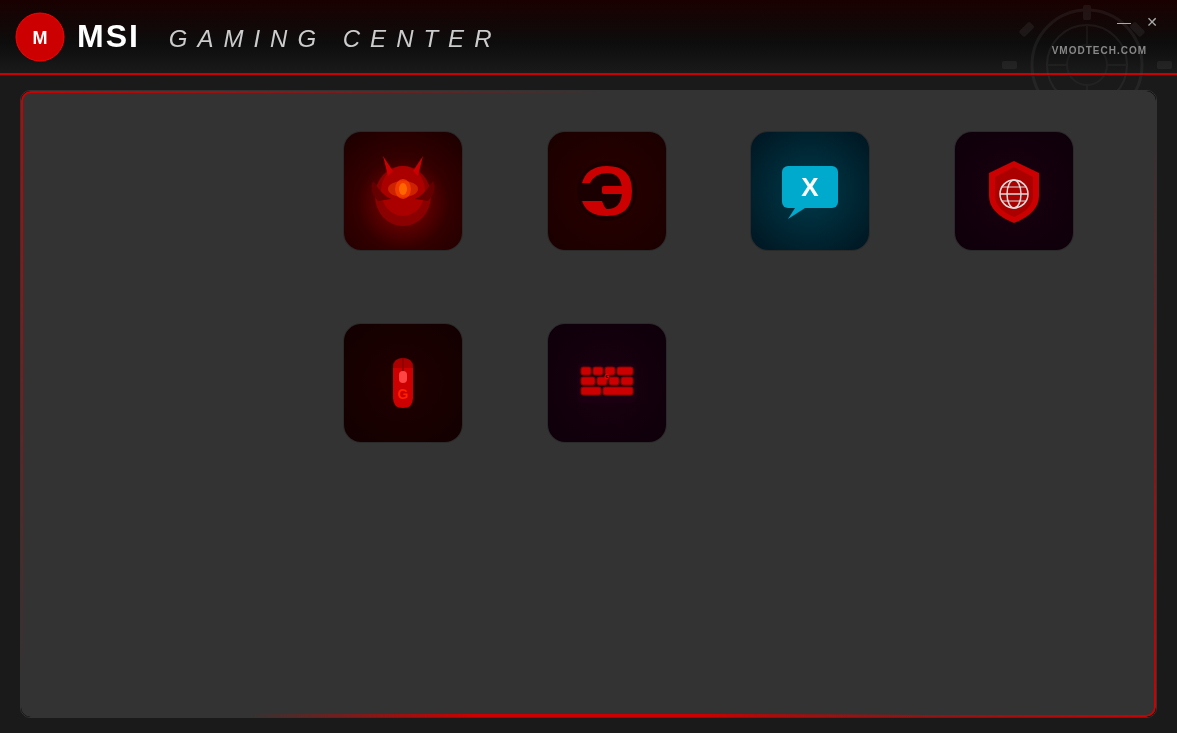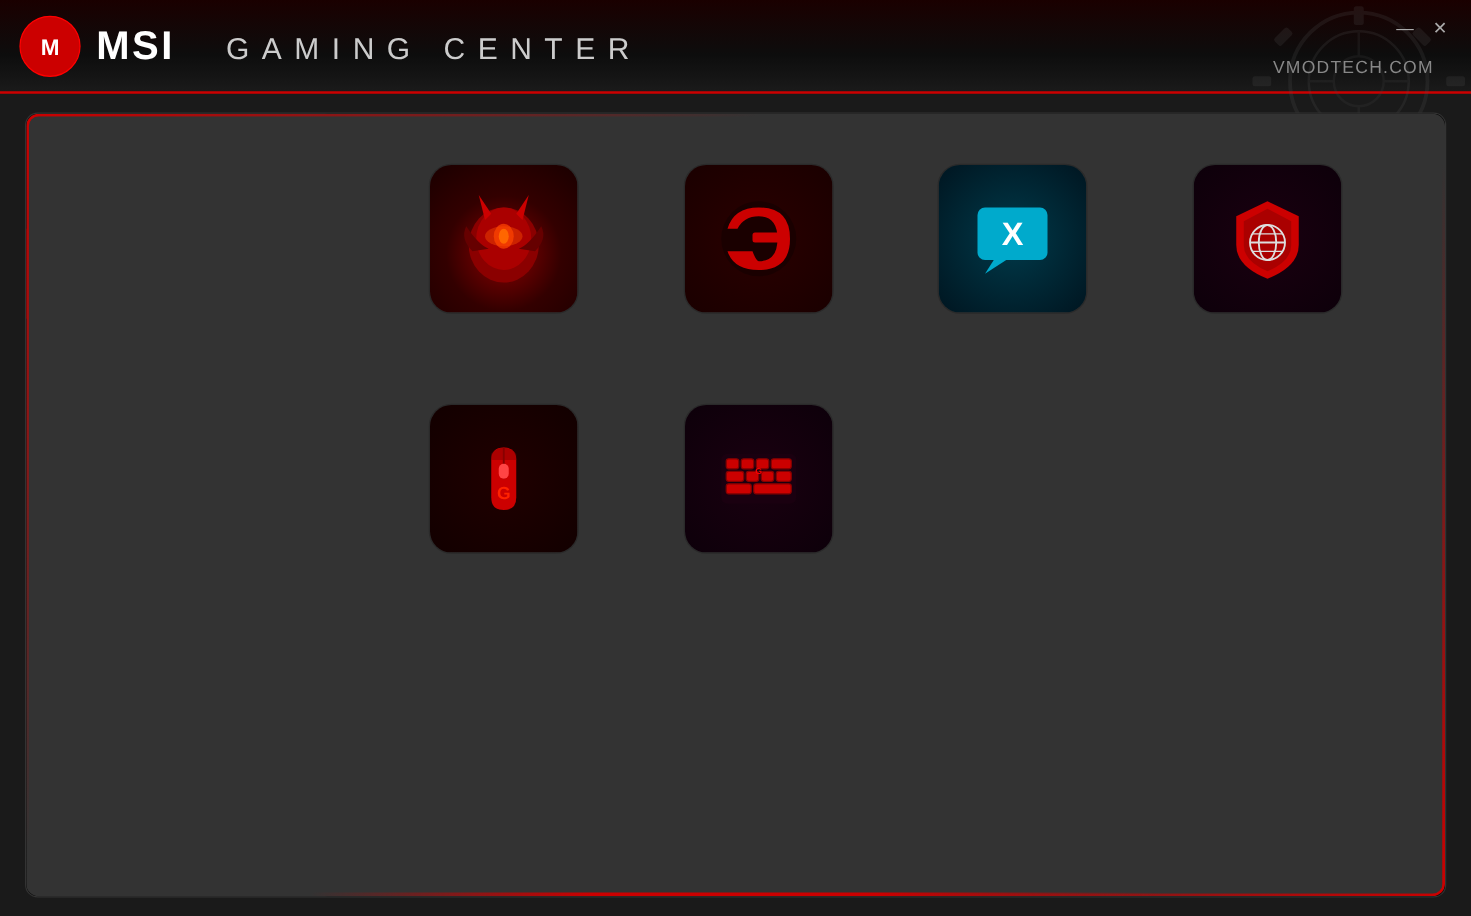--- a/index.html
+++ b/index.html
@@ -77,22 +77,23 @@
       width: 180px;
       height: 140px;
       opacity: 0.4;
     }
 
     .vmodtech-text {
       position: absolute;
       right: 30px;
       top: 45px;
       color: #888;
-      font-size: 14px;
+      font-size: 10px;
       letter-spacing: 1px;
+      font-weight: bold;
     }
 
     
     .main-container {
       margin: 15px 20px;
       width: calc(100% - 40px);
       height: calc(100% - 105px);
       background: #111;
       border-radius: 10px;
       border: 1px solid #333;
@@ -269,21 +270,21 @@
 
 <div class="title-bar">
   <div class="title-bar-left">
 
     <svg class="msi-logo" viewBox="0 0 50 50" xmlns="http://www.w3.org/2000/svg">
       <circle cx="25" cy="25" r="24" fill="#cc0000" stroke="#ff0000" stroke-width="1"></circle>
       <text x="25" y="32" text-anchor="middle" fill="white" font-size="18" font-weight="bold">M</text>
     </svg>
     <div class="title-text">
       <span style="color:white;font-weight:900;letter-spacing:2px;">msi</span>
-      <span style="color:#ccc;font-weight:300;font-size:24px;letter-spacing:10px;margin-left:24px;">GAMING   CENTER</span>
+      <span style="color:#ccc;font-weight:300;font-size:24px;letter-spacing:10px;margin-left:12px;font-style:italic;">GAMING   CENTER</span>
     </div>
   </div>
 
   <svg class="gear-watermark" viewBox="0 0 180 140" xmlns="http://www.w3.org/2000/svg">
     <g opacity="0.5">
       <circle cx="90" cy="65" r="55" fill="none" stroke="#555" stroke-width="3"></circle>
       <circle cx="90" cy="65" r="40" fill="none" stroke="#555" stroke-width="2"></circle>
       <circle cx="90" cy="65" r="20" fill="none" stroke="#444" stroke-width="2"></circle>
 
       <rect x="86" y="5" width="8" height="15" rx="2" fill="#555"></rect>

